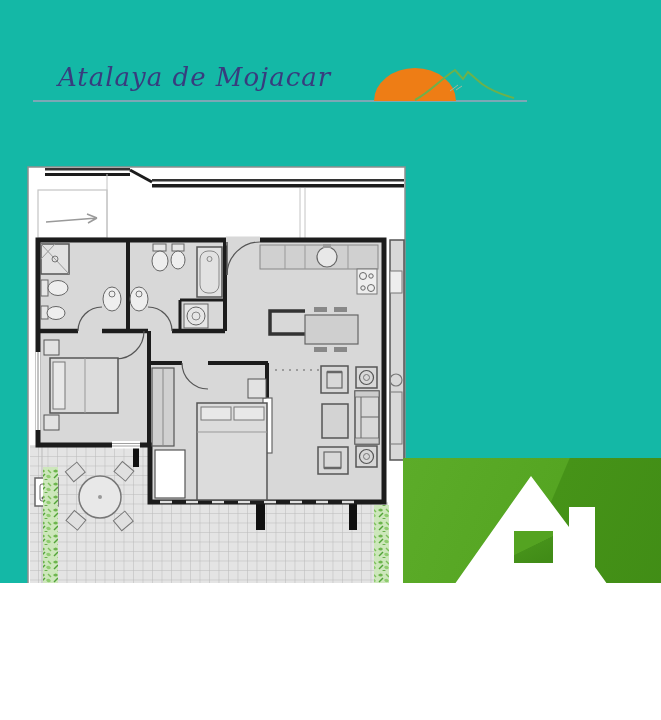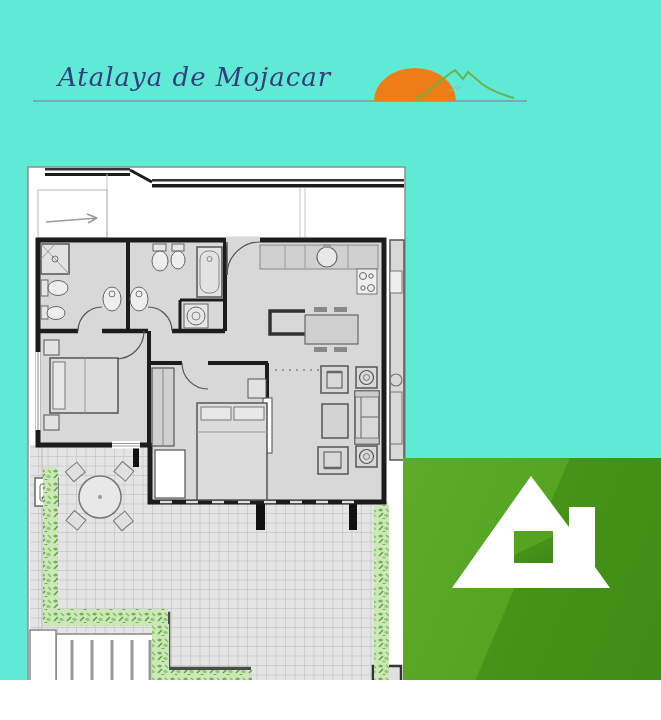--- a/index.html
+++ b/index.html
@@ -1,16 +1,16 @@
 <!DOCTYPE html>
 <html><head>
 <meta charset="utf-8">
 <style>
   html,body{margin:0;padding:0;background:#fff;}
-  #stage{position:relative;width:661px;height:680px;background:#5eead4;overflow:hidden;
+  #stage{position:relative;width:661px;height:583px;background:#14b8a6;overflow:hidden;
          font-family:"Liberation Sans", sans-serif;}
   
   .brand-text{position:absolute;left:58px;top:62px;font-family:"DejaVu Serif", serif;
               font-style:italic;font-size:26px;color:#383c7e;letter-spacing:1px;white-space:nowrap;}
   .brand-underline{position:absolute;left:33px;top:100px;width:494px;height:2px;background:#7ba8b6;}
   .sun-svg{position:absolute;left:360px;top:57px;width:170px;height:48px;}
   
   .plan-svg{position:absolute;left:0;top:0;width:661px;height:720px;}
   
   .badge{position:absolute;left:403px;top:458px;width:258px;height:262px;

